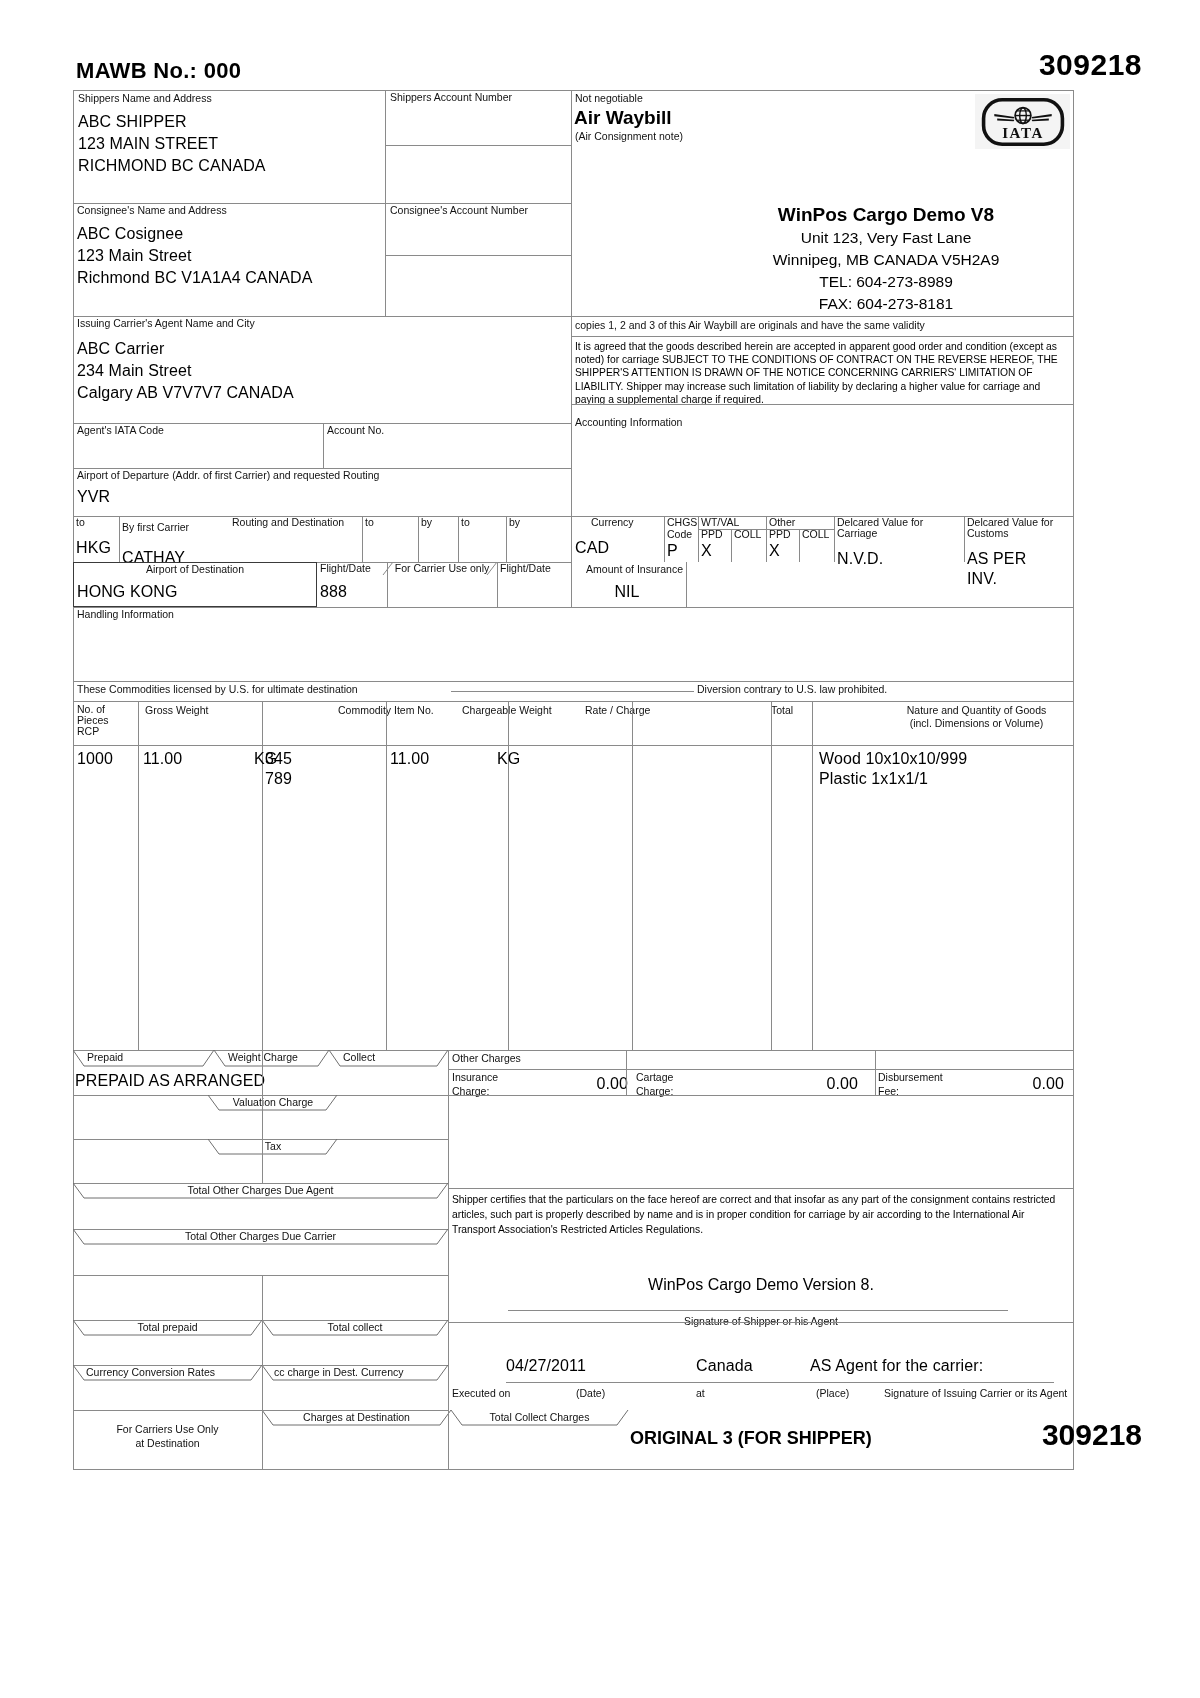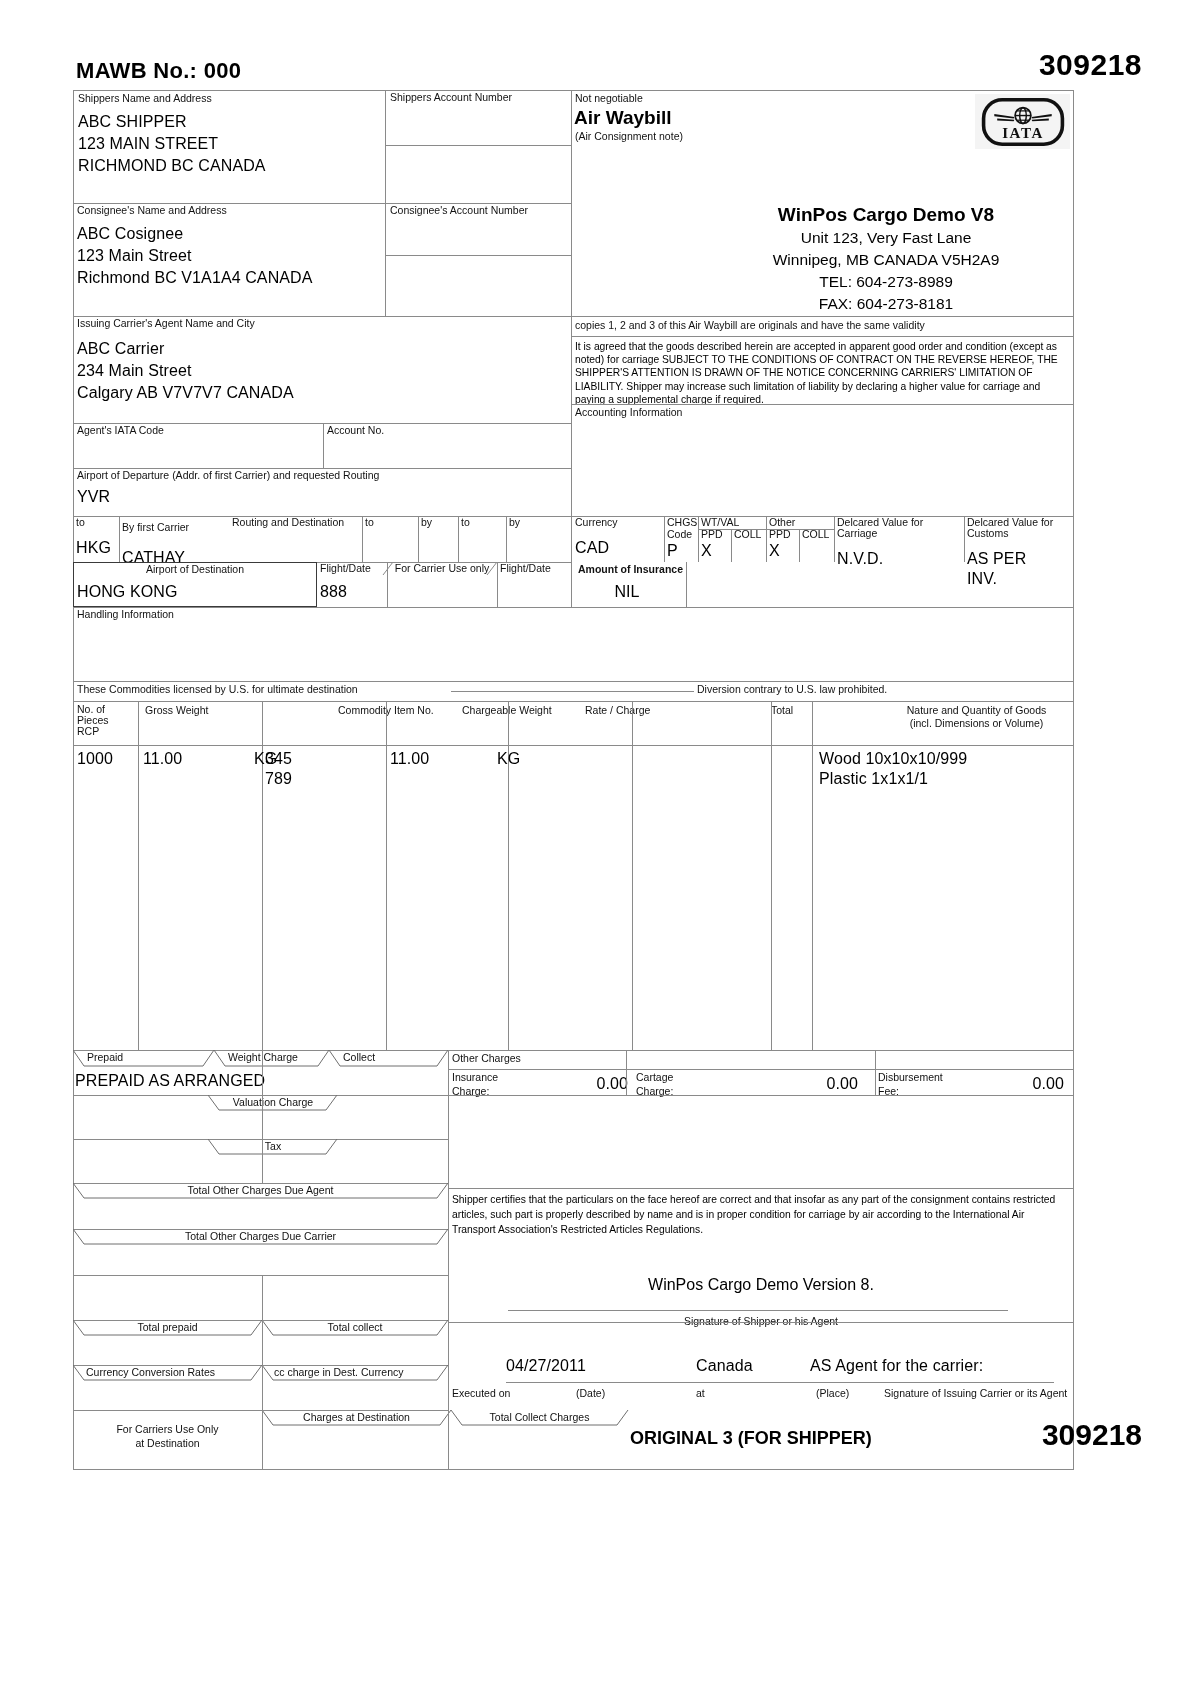--- a/index.html
+++ b/index.html
@@ -54,21 +54,21 @@
   #original-line {
     position:absolute; left:630px; top:1428px;
     font-size:18px; font-weight:bold;
   }
   #awb-bottom-number {
     position:absolute; right:58px; top:1418px;
     font-size:30px; font-weight:bold;
   }
 
   .ctr { text-align:center; }
-  .rgt { text-align:right;font-weight:bold; }
+  .rgt { text-align:right; }
   .hline { position:absolute; border-top:1px solid #8a8a8a; }
   .vline { position:absolute; border-left:1px solid #8a8a8a; }
 </style>
 </head>
 <body>
 
 <div class="page">
 
   <div id="mawb-title">MAWB No.: 000</div>
   <div id="awb-top-number">309218</div>
@@ -421,27 +421,27 @@
     <div class="lbl" style="padding:4px 4px;">copies 1, 2 and 3 of this Air Waybill are originals and have the same validity</div>
   </div>
   <div class="hline" style="left:571px; top:336px; width:503px;"></div>
 
   <div style="position:absolute; left:571px; top:336px; width:503px; height:68px;">
     <div class="cond" style="padding:4px 6px 0 4px;">It is agreed that the goods described herein are accepted in apparent good order and condition (except as noted) for carriage SUBJECT TO THE CONDITIONS OF CONTRACT ON THE REVERSE HEREOF, THE SHIPPER'S ATTENTION IS DRAWN OF THE NOTICE CONCERNING CARRIERS' LIMITATION OF LIABILITY. Shipper may increase such limitation of liability by declaring a higher value for carriage and paying a supplemental charge if required.</div>
   </div>
   <div class="hline" style="left:571px; top:404px; width:503px;"></div>
 
   <div style="position:absolute; left:571px; top:404px; width:503px; height:112px;">
-    <div class="lbl" style="padding:3px 4px;">Accounting Information</div>
+    <div class="lbl" style="padding:13px 4px;">Accounting Information</div>
     <div class="val" style="padding:4px;"></div>
   </div>
 
   <div style="position:absolute; left:571px; top:516px; width:503px; height:46px;">
     <div style="position:absolute; left:0; top:0; width:93px; height:46px;">
-      <div class="lbl" style="padding:1px 4px;">Currency</div>
+      <div class="lbl" style="padding:1px 20px;">Currency</div>
       <div class="val" style="padding:9px 4px 0 4px;">CAD</div>
     </div>
     <div style="position:absolute; left:93px; top:0; width:34px; height:46px;">
       <div class="lbl" style="padding:1px 3px;">CHGS</div>
       <div class="lbl" style="padding:0 3px;">Code</div>
       <div class="val" style="padding:1px 3px 0 3px;">P</div>
     </div>
     <div style="position:absolute; left:127px; top:0; width:68px; height:46px;">
       <div class="lbl" style="padding:1px 3px;">WT/VAL</div>
       <div class="lbl" style="position:absolute; left:3px; top:13px;">PPD</div>

